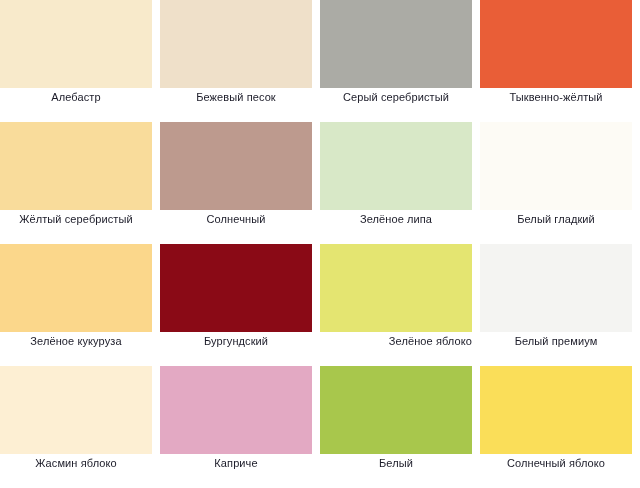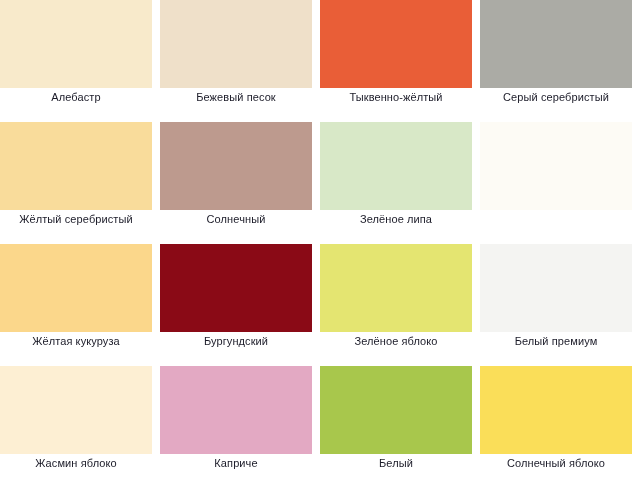--- a/index.html
+++ b/index.html
@@ -60,53 +60,54 @@
 <div id="palette-grid">
     <div class="swatch-cell">
       <div class="swatch-chip" style="background-color: rgb(248, 234, 203);"></div>
       <div class="swatch-label" style="color: rgb(27, 27, 40);">Алебастр</div>
     </div>
     <div class="swatch-cell">
       <div class="swatch-chip" style="background-color: rgb(239, 224, 201);"></div>
       <div class="swatch-label" style="color: rgb(27, 27, 40);">Бежевый песок</div>
     </div>
     <div class="swatch-cell">
+      <div class="swatch-chip" style="background-color: rgb(171, 171, 165);"></div>
+      <div class="swatch-label" style="color: rgb(27, 27, 40);">Серый серебристый</div>
+    </div>
+    <div class="swatch-cell">
       <div class="swatch-chip" style="background-color: rgb(233, 94, 55);"></div>
       <div class="swatch-label" style="color: rgb(27, 27, 40);">Тыквенно-жёлтый</div>
-    </div>
-    <div class="swatch-cell">
-      <div class="swatch-chip" style="background-color: rgb(171, 171, 165);"></div>
-      <div class="swatch-label" style="color: rgb(27, 27, 40);">Серый серебристый</div>
     </div>
     <div class="swatch-cell">
       <div class="swatch-chip" style="background-color: rgb(249, 220, 155);"></div>
       <div class="swatch-label" style="color: rgb(27, 27, 40);">Жёлтый серебристый</div>
     </div>
     <div class="swatch-cell">
       <div class="swatch-chip" style="background-color: rgb(189, 154, 142);"></div>
       <div class="swatch-label" style="color: rgb(27, 27, 40);">Солнечный</div>
     </div>
     <div class="swatch-cell">
       <div class="swatch-chip" style="background-color: rgb(216, 232, 199);"></div>
       <div class="swatch-label" style="color: rgb(27, 27, 40);">Зелёное липа</div>
     </div>
     <div class="swatch-cell">
       <div class="swatch-chip" style="background-color: rgb(253, 251, 245);"></div>
+      <div class="swatch-label" style="color: rgb(27, 27, 40);">Белый гладкий</div>
     </div>
     <div class="swatch-cell">
       <div class="swatch-chip" style="background-color: rgb(251, 215, 139);"></div>
-      <div class="swatch-label" style="color: rgb(27, 27, 40);">Жёлтая кукуруза</div>
+      <div class="swatch-label" style="color: rgb(27, 27, 40);">Зелёное кукуруза</div>
     </div>
     <div class="swatch-cell">
       <div class="swatch-chip" style="background-color: rgb(138, 10, 22);"></div>
       <div class="swatch-label" style="color: rgb(27, 27, 40);">Бургундский</div>
     </div>
     <div class="swatch-cell">
       <div class="swatch-chip" style="background-color: rgb(228, 229, 113);"></div>
-      <div class="swatch-label" style="color: rgb(27, 27, 40);">Зелёное яблоко</div>
+      <div class="swatch-label" style="color: rgb(27, 27, 40); text-align: right;">Зелёное яблоко</div>
     </div>
     <div class="swatch-cell">
       <div class="swatch-chip" style="background-color: rgb(244, 244, 242);"></div>
       <div class="swatch-label" style="color: rgb(27, 27, 40);">Белый премиум</div>
     </div>
     <div class="swatch-cell">
       <div class="swatch-chip" style="background-color: rgb(253, 239, 211);"></div>
       <div class="swatch-label" style="color: rgb(27, 27, 40);">Жасмин яблоко</div>
     </div>
     <div class="swatch-cell">

